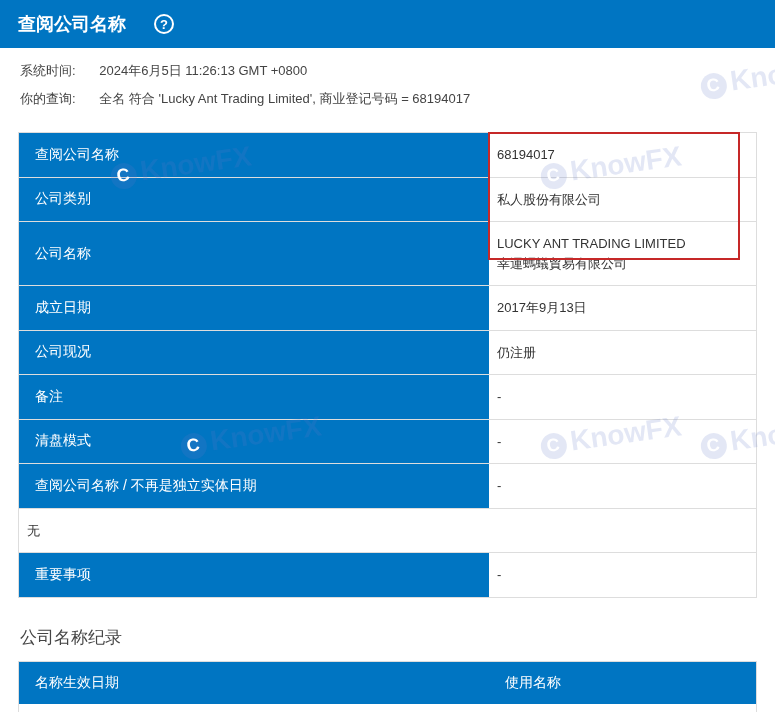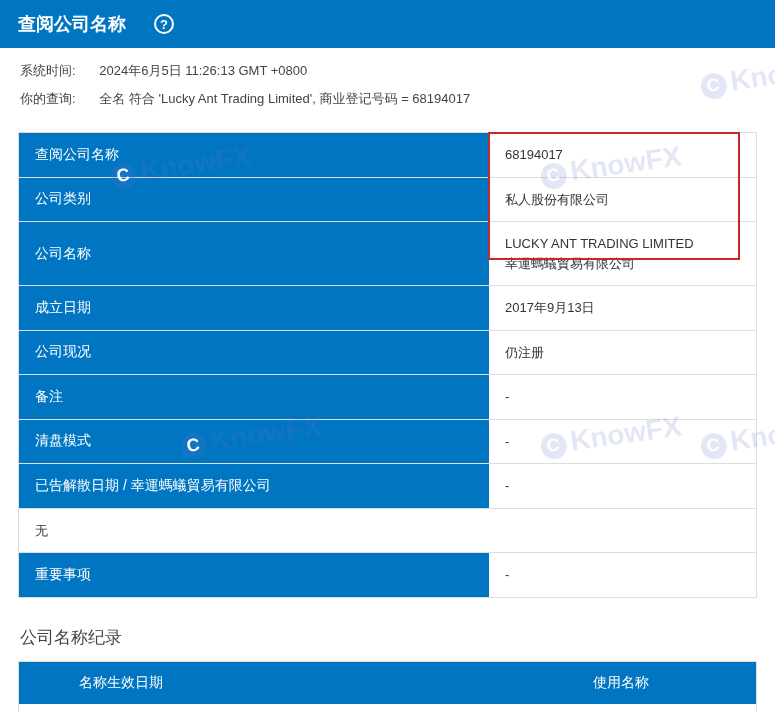--- a/index.html
+++ b/index.html
@@ -67,21 +67,21 @@
       background: #0075c2;
       color: #fff;
       padding: 12px 16px;
       font-size: 14px;
       font-weight: 500;
       display: flex;
       align-items: center;
     }
     .detail-value {
       flex: 1;
-      padding: 12px 16px;
+      padding: 12px 8px;
       font-size: 13px;
       color: #333;
       display: flex;
       flex-direction: column;
       justify-content: center;
       line-height: 1.5;
     }
     .highlight-box-1 {
       position: absolute;
       border: 2px solid #c62828;
@@ -103,21 +103,20 @@
       border: 1px solid #ddd;
     }
     .history-header {
       display: flex;
       background: #0075c2;
       color: #fff;
     }
     .history-header .col {
       padding: 12px 16px;
       font-size: 14px;
-      margin-left: 44px;
     }
     .history-body-row {
       display: flex;
     }
     .history-body-row .col {
       padding: 16px 16px;
       font-size: 13px;
       color: #333;
       line-height: 1.5;
     }
@@ -200,21 +199,21 @@
   </div>
   <div class="detail-row">
     <div class="detail-label">备注</div>
     <div class="detail-value">-</div>
   </div>
   <div class="detail-row">
     <div class="detail-label">清盘模式</div>
     <div class="detail-value">-</div>
   </div>
   <div class="detail-row">
-    <div class="detail-label">已告解散日期 / 幸運螞蟻貿易有限公司</div>
+    <div class="detail-label">查阅公司名称 / 不再是独立实体日期</div>
     <div class="detail-value">-</div>
   </div>
   <div class="detail-row">
     <div class="detail-value">无</div>
   </div>
   <div class="detail-row">
     <div class="detail-label">重要事项</div>
     <div class="detail-value">-</div>
   </div>
 </div>

